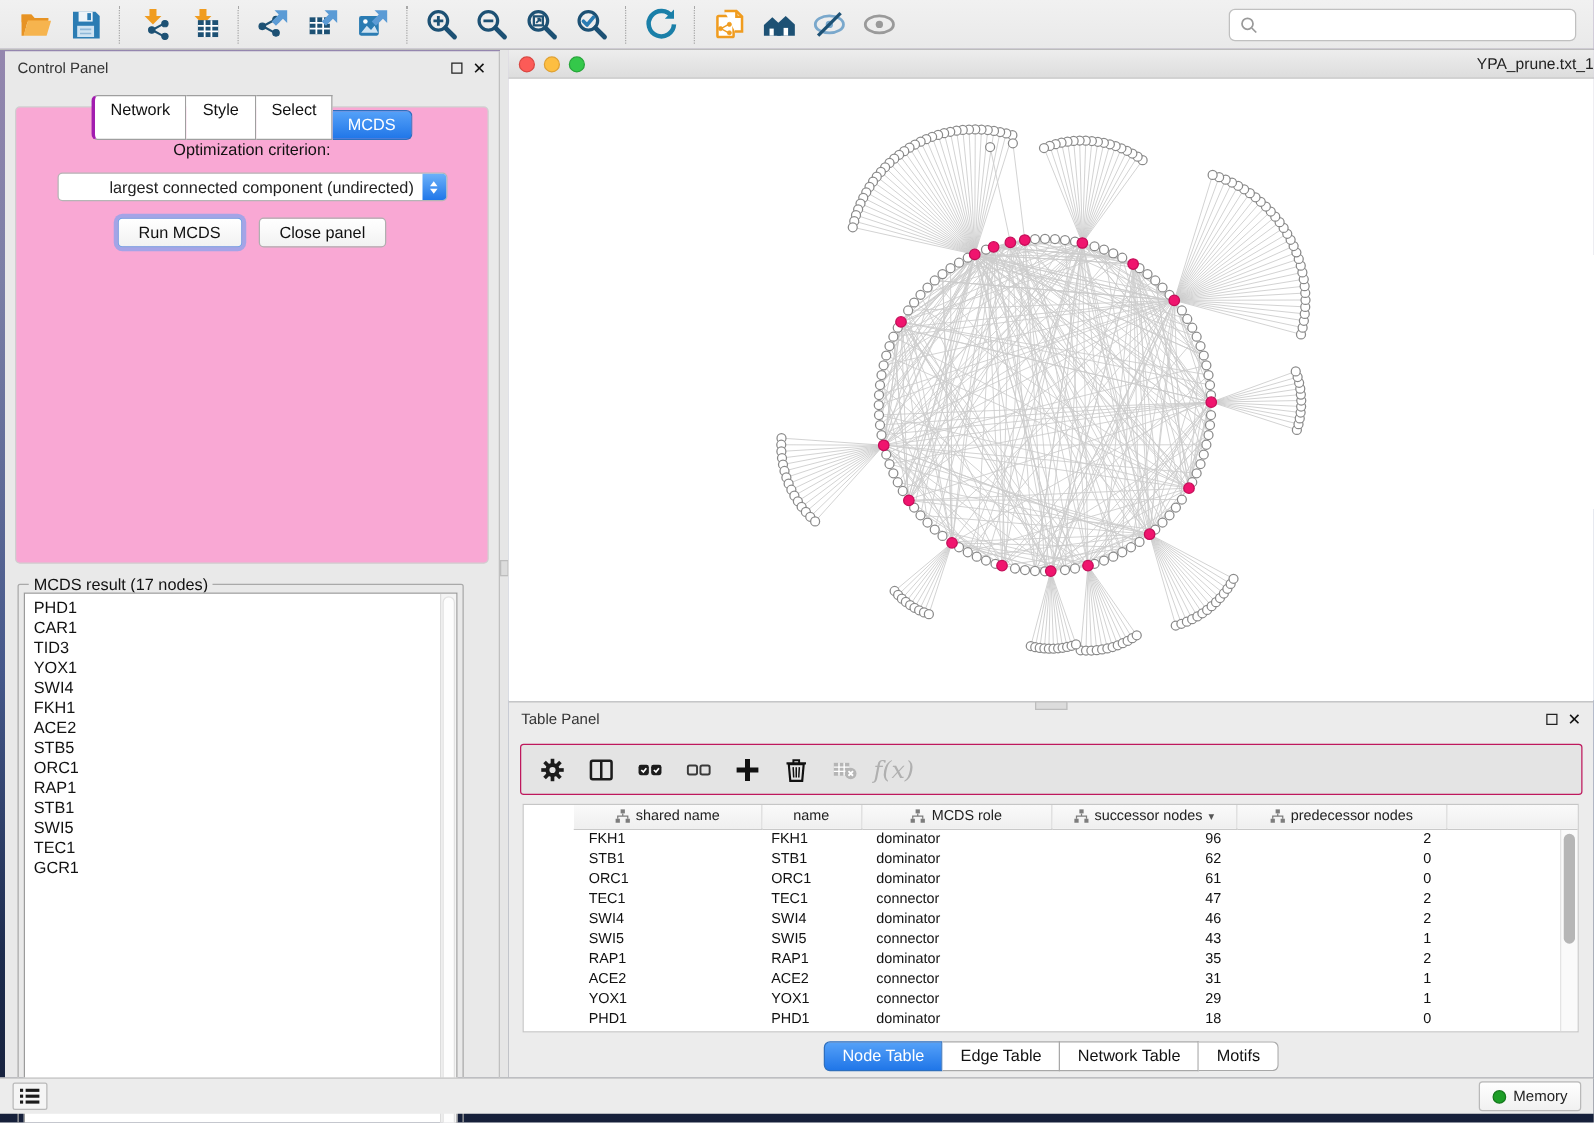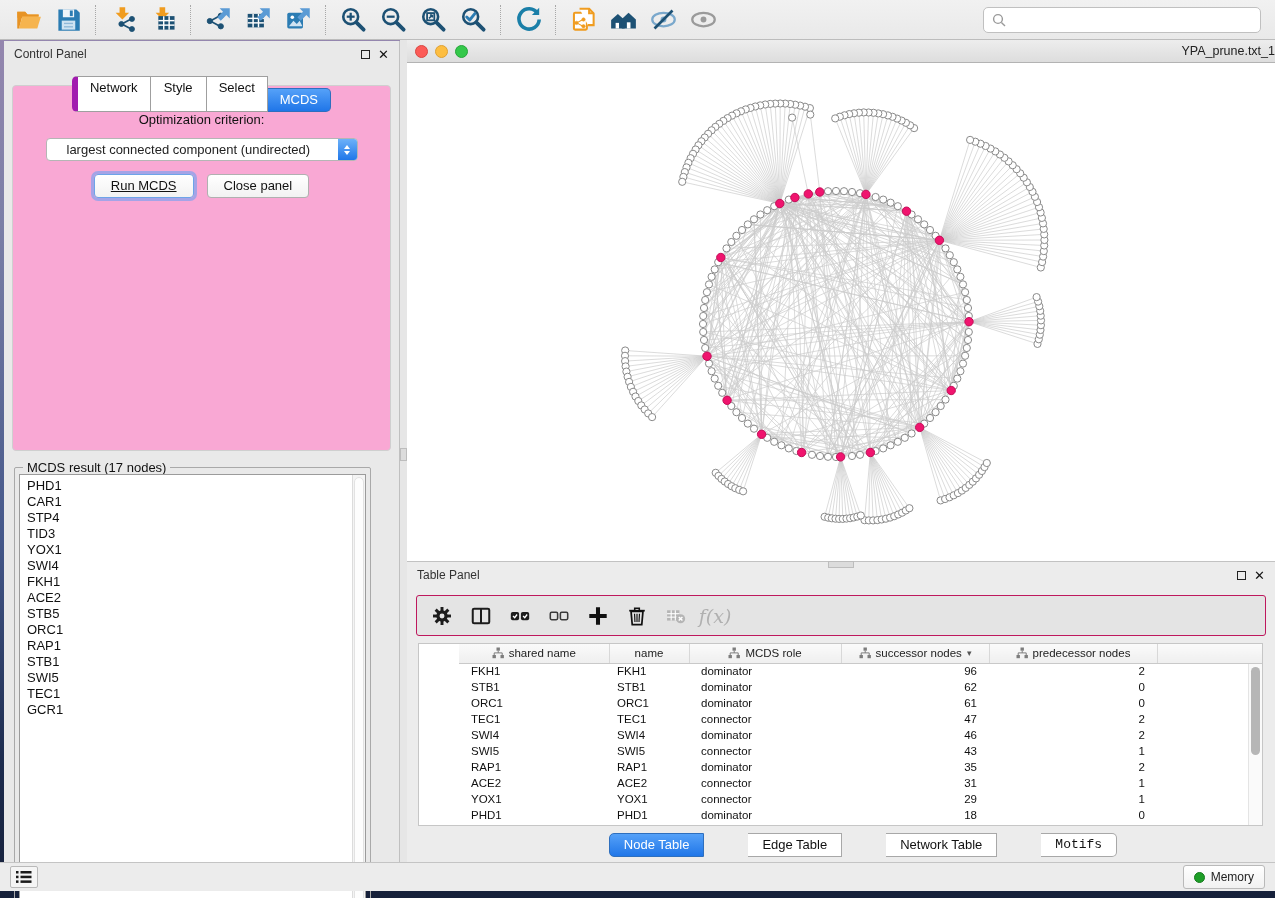--- a/index.html
+++ b/index.html
@@ -35,45 +35,45 @@
   .panel-titlebar { height:26px; display:flex; align-items:center; padding:0 10px; }
   .panel-title { font-size:12px; color:#333; }
   .panel-winbtns { margin-left:auto; display:flex; align-items:center; gap:8px; }
   .win-float { width:9px; height:9px; border:1.5px solid #222; display:inline-block; cursor:pointer; }
   .win-close { font-size:13px; font-weight:bold; color:#111; cursor:pointer; line-height:1; }
   .ctab-row { display:flex; justify-content:center; margin-top:9px; position:relative; z-index:2; }
   .ctab {
     min-width:56px; padding:3px 12px 4px; background:#fff; border:1px solid #9f9f9f; border-left:none;
     font-size:13px; text-align:center; cursor:pointer; color:#111;
   }
-  .ctab:first-child { border-left:6px solid #a21caf; border-radius:5px 0 0 5px; }
+  .ctab:first-child { border-left:3px solid #a21caf; border-radius:5px 0 0 5px; }
   .ctab:last-child { border-radius:0 5px 5px 0;margin-top:12px; }
   .ctab.active { background:linear-gradient(#55a1f8,#2076e8); color:#fff; border-color:#2e6fbe; }
   .ctab-content {
     position:absolute; left:8px; right:8px; top:44px; height:366px;
     border:1px solid #cfcfcf; border-radius:4px; background:#f9a8d4; margin-top:0;
   }
   .opt-label { text-align:center; margin-top:26px; font-size:13px; color:#111; }
   .dropdown {
     margin:11px auto 0; width:312px; height:23px; background:#fff; border:1px solid #b5b5b5; border-radius:4px;
     display:flex; align-items:center; cursor:pointer; position:relative;
   }
-  .dropdown-value { flex:1; padding:0 20px; font-size:13px; white-space:nowrap; overflow:hidden; }
+  .dropdown-value { flex:1; padding:0 20px; font-size:13px; white-space:nowrap; overflow:hidden;margin-left:21px; }
   .dropdown-stepper {
     width:19px; height:21px; border-radius:0 3px 3px 0; background:linear-gradient(#6cb1f9,#2077e9);
     display:flex; flex-direction:column; align-items:center; justify-content:center; gap:2px;
   }
   .tri-up { width:0; height:0; border-left:3.5px solid transparent; border-right:3.5px solid transparent; border-bottom:4px solid #fff; }
   .tri-down { width:0; height:0; border-left:3.5px solid transparent; border-right:3.5px solid transparent; border-top:4px solid #fff; }
   .btn-row { display:flex; justify-content:center; gap:13px; margin-top:13px; }
   .mac-btn {
     background:linear-gradient(#ffffff,#f2f2f2); border:1px solid #b0b0b0; border-radius:4px;
     font-size:13px; padding:3px 16px 4px; cursor:pointer; color:#111;
   }
-  .mac-btn.focused { box-shadow:0 0 0 3px rgba(95,160,245,.55); border-color:#6ea4e8;text-decoration:underline; }
+  .mac-btn.focused { box-shadow:0 0 0 3px rgba(95,160,245,.55); border-color:#6ea4e8; }
   
   .groupbox {
     position:absolute; left:10px; right:28px; top:426px; height:472px;
     border:1px solid #a9a9a9; border-radius:2px;
   }
   .groupbox-label {
     position:absolute; top:-8px; left:8px; background:#e9e9e9; padding:0 4px; font-size:13px; color:#111;
   }
   .result-list {
     position:absolute; inset:6px 4px 4px 4px; background:#fff; border:1px solid #9b9b9b; overflow:hidden;
@@ -122,24 +122,24 @@
   }
   .ntable th .hdr-inner { display:flex; align-items:center; justify-content:center; gap:5px; }
   .ntable td { height:16px; font-size:11.5px; color:#111; padding:0 12px; white-space:nowrap; overflow:hidden; }
   .ntable td.num { text-align:right; }
   .ntable td.txt { text-align:left; }
   .sort-caret { font-size:9px; color:#555; }
   .tbl-vscroll { position:absolute; right:0px; top:20px; bottom:0; width:14px; background:#fafafa; border-left:1px solid #e4e4e4; }
   .tbl-vscroll .thumb { position:absolute; left:2px; width:9px; top:3px; height:88px; background:#b6b6b6; border-radius:5px; }
   .tp-tabs { position:absolute; left:0; right:0; top:271px; display:flex; justify-content:center; }
   .tp-tab {
-    padding:3px 14px 4px; background:#fff; border:1px solid #a8a8a8; border-left:none; font-size:13px; cursor:pointer; color:#111;margin-left:44px;
+    padding:3px 14px 4px; background:#fff; border:1px solid #a8a8a8; border-left:none; font-size:13px; cursor:pointer; color:#111;
   }
   .tp-tab:first-child { border-left:1px solid #a8a8a8; border-radius:5px 0 0 5px; }
-  .tp-tab:last-child { border-radius:0 5px 5px 0;font-family:Liberation Mono, monospace; }
+  .tp-tab:last-child { border-radius:0 5px 5px 0; }
   .tp-tab.active { background:linear-gradient(#55a1f8,#2076e8); color:#fff; border-color:#2e6fbe; }
   
   .statusbar {
     position:absolute; left:0; top:862px; width:1275px; height:29px; background:#ececec;
     border-top:1px solid #c4c4c4; display:flex; align-items:center; padding:0 10px;
   }
   .sb-listbtn { width:28px; height:22px; background:#f5f5f5; border:1px solid #b9b9b9; border-radius:2px; display:flex; align-items:center; justify-content:center; cursor:pointer; }
   .memory-btn {
     margin-left:auto; height:24px; background:linear-gradient(#fff,#f1f1f1); border:1px solid #b9b9b9; border-radius:3px;
     display:flex; align-items:center; gap:6px; padding:0 10px; font-size:12px; cursor:pointer;
@@ -357,21 +357,20 @@
         <button class="mac-btn focused">Run MCDS</button>
         <button class="mac-btn">Close panel</button>
       </div>
     </div>
     <div class="groupbox">
       <span class="groupbox-label">MCDS result (17 nodes)</span>
       <div class="result-list">
         <div class="result-items" id="result-items">
             <div>PHD1</div>
             <div>CAR1</div>
-            <div>STP4</div>
             <div>TID3</div>
             <div>YOX1</div>
             <div>SWI4</div>
             <div>FKH1</div>
             <div>ACE2</div>
             <div>STB5</div>
             <div>ORC1</div>
             <div>RAP1</div>
             <div>STB1</div>
             <div>SWI5</div>

